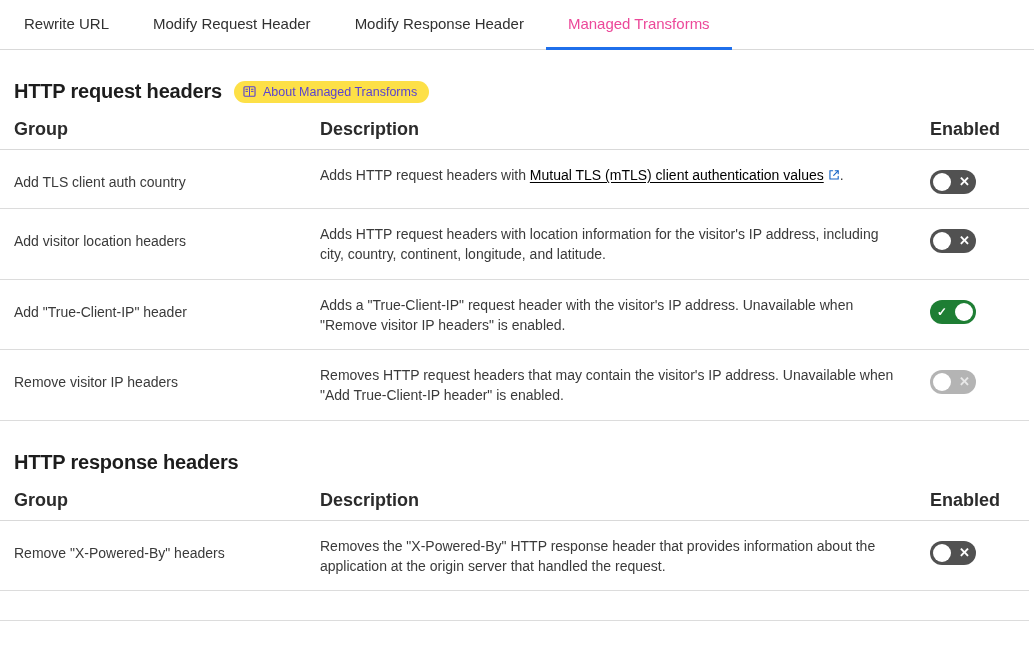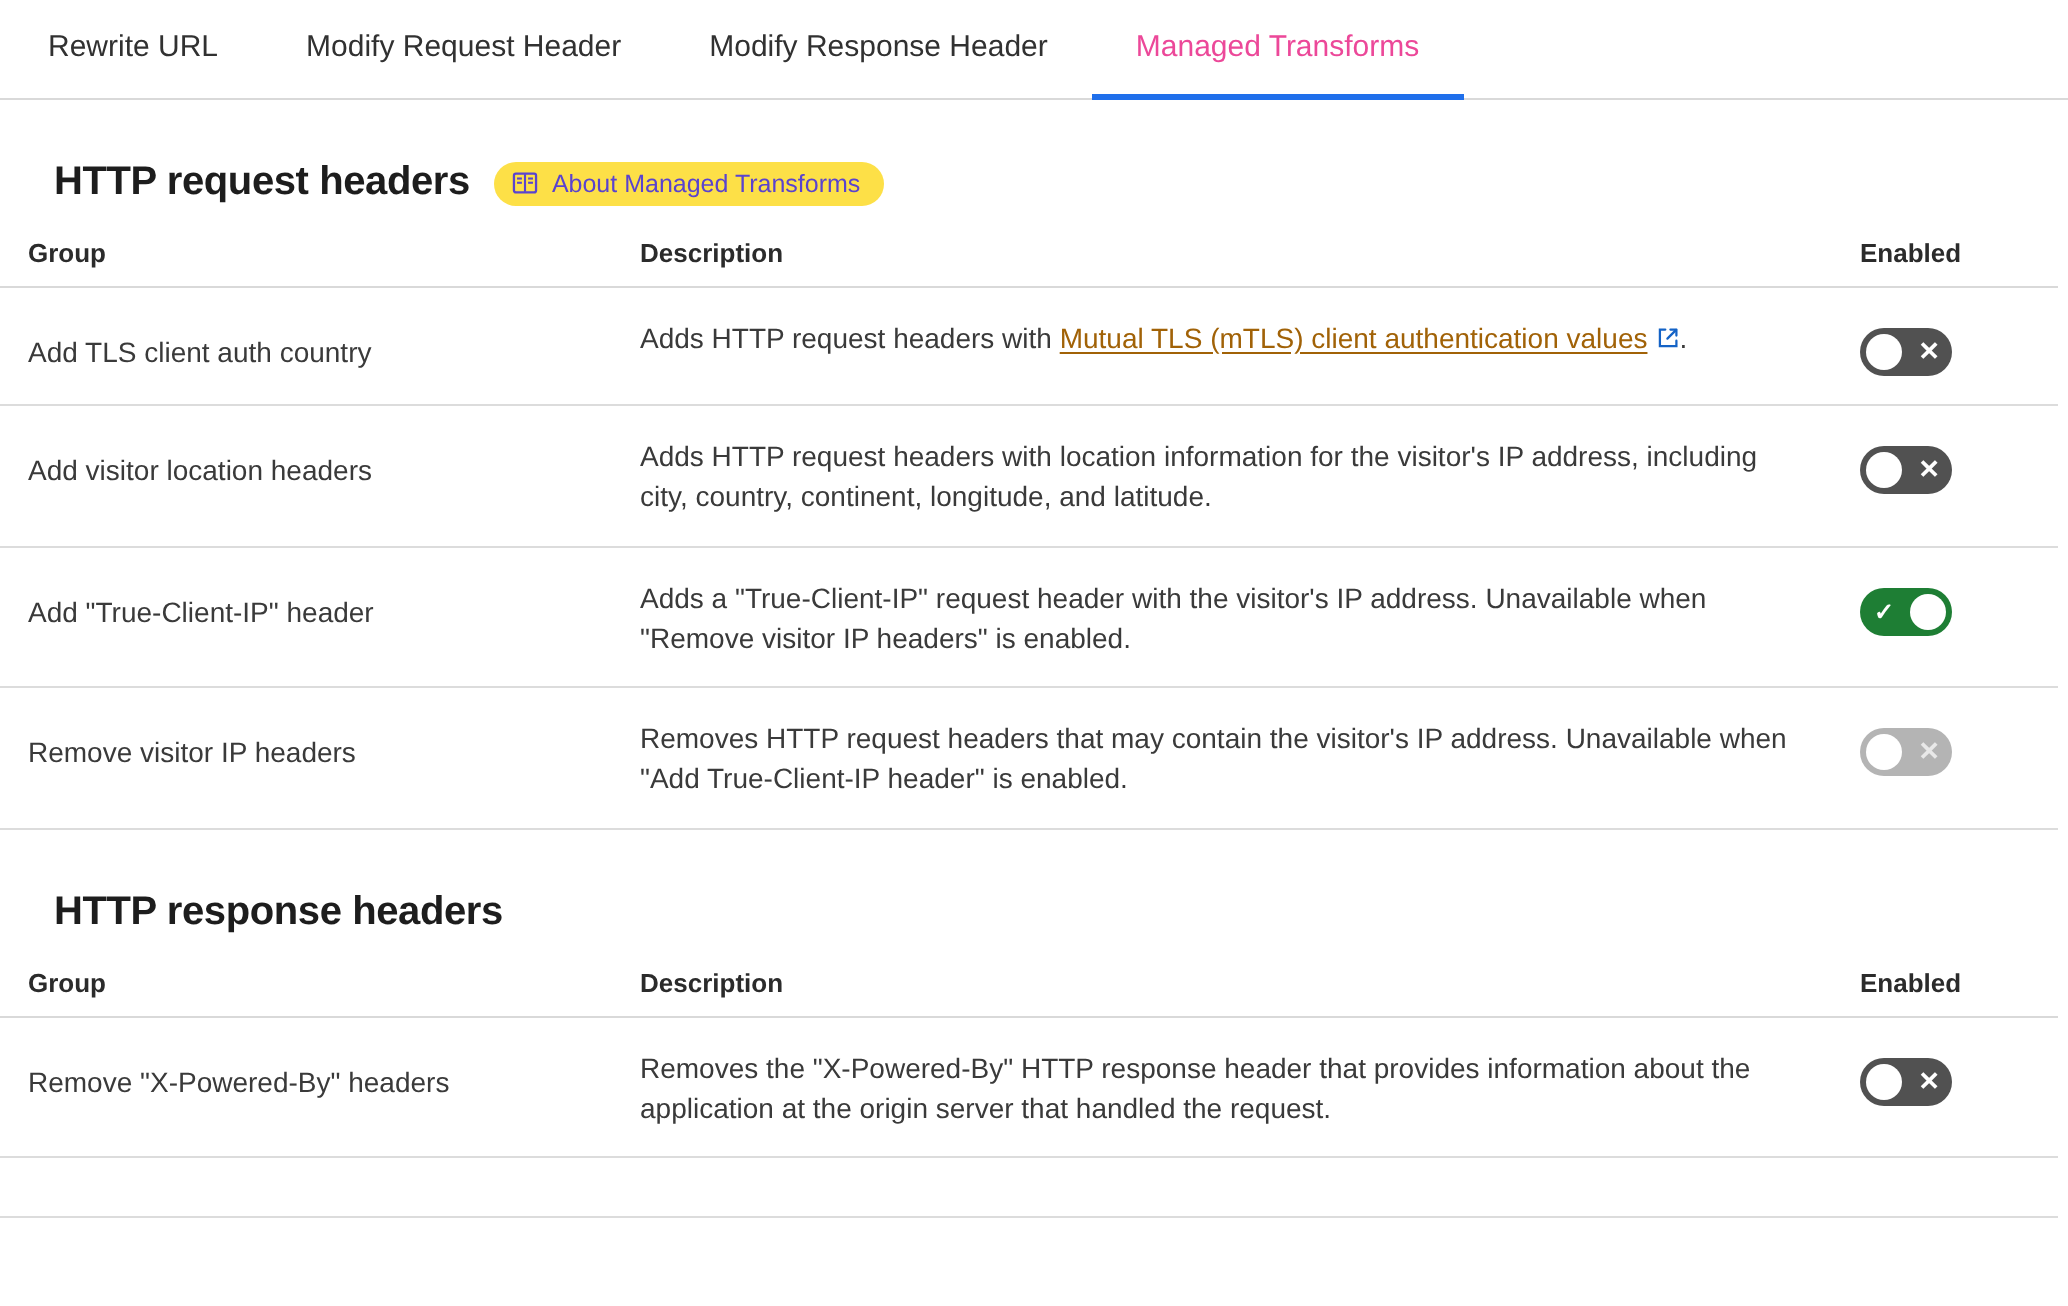--- a/index.html
+++ b/index.html
@@ -38,21 +38,21 @@
     border-bottom-color: #1f6feb;
   }
   .tab:first-child { padding-left: 24px; }
 
   
   .section { padding: 0 5px 0 0; }
   .section-head {
     display: flex;
     align-items: center;
     gap: 12px;
-    padding: 0 27px;
+    padding: 0 14px;
     margin-top: 30px;
     margin-bottom: 16px;
   }
   .section-title {
     font-size: 20px;
     font-weight: bold;
     color: #1d1d1d;
     letter-spacing: -0.2px;
   }
   .about-badge {
@@ -69,21 +69,21 @@
   .about-badge svg { display: block; }
 
   
   table.mt {
     width: 1029px;
     border-collapse: collapse;
     table-layout: fixed;
   }
   table.mt th {
     text-align: left;
-    font-size: 13px;
+    font-size: 18px;
     font-weight: bold;
     color: #2b2b2b;
     padding: 0 0 9px 0;
     border-bottom: 1px solid #d9d9d9;
   }
   table.mt td {
     font-size: 14px;
     color: #3a3a3a;
     padding: 15px 0 14px 0;
     border-bottom: 1px solid #dcdcdc;
@@ -98,21 +98,21 @@
   .cell-desc  { padding-right: 30px !important; }
   .cell-enab  { padding-left: 0 !important; }
 
   th.h-group { padding-left: 14px !important; }
   th.h-enab  { padding-left: 0 !important; }
 
   .row-group-text { display: block; padding-top: 7px; }
   .row-desc-text  { display: block; }
 
   a.ext {
-    color: #a16207;
+    color: #000000;
     text-decoration: underline;
     text-underline-offset: 2px;
   }
   .ext-icon { display: inline-block; vertical-align: -1px; margin-left: 4px; }
 
   
   .toggle {
     position: relative;
     display: inline-block;
     width: 46px;

